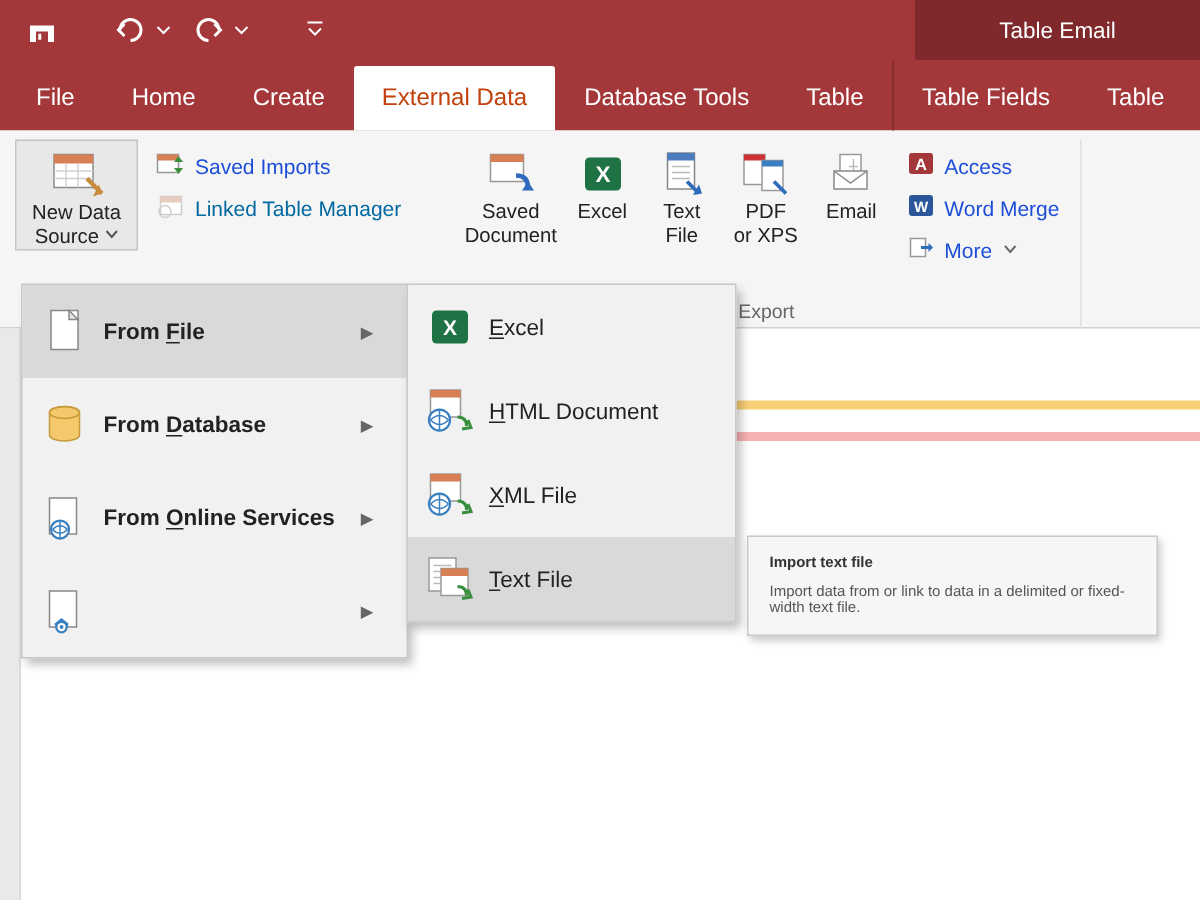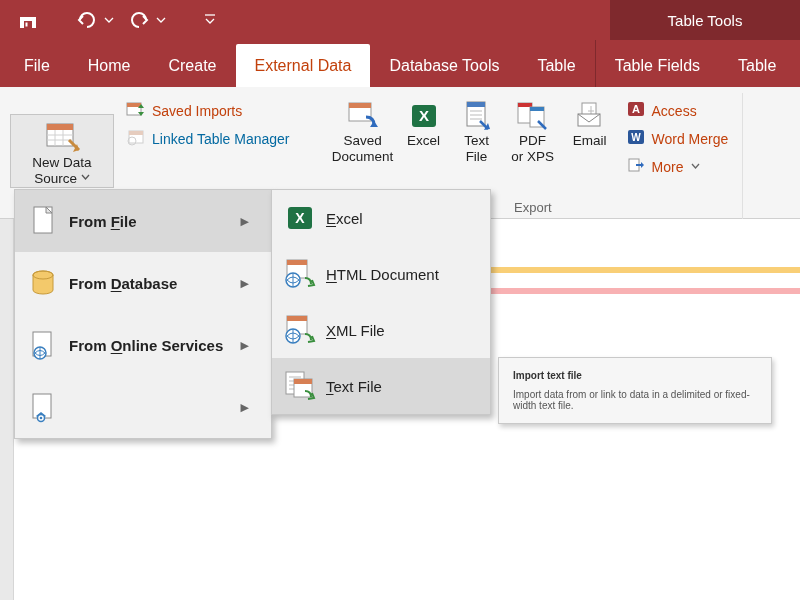--- a/index.html
+++ b/index.html
@@ -100,28 +100,28 @@
     text-align: center;
     font-size: 13.5px;
     line-height: 1.2;
     cursor: pointer;
   }
   .bigbtn .ic { height: 36px; display:flex; align-items:center; justify-content:center; }
   .bigbtn.open {
     background: #e8e8e8;
     border: 1px solid #c5c5c5;
   }
-  .bigbtn.open.nds { width: 104px; margin-top: 21px; }
+  .bigbtn.open.nds { width: 82px; }
   .smallrow {
     display: flex;
     align-items: center;
     gap: 6px;
     padding: 3px 6px;
     font-size: 14px;
-    color: #c2410c;
+    color: #1d4ed8;
     cursor: pointer;
   }
   .smallrow.disabled { color: #0369a1; cursor: default; }
   .smallcol {
     display: flex;
     flex-direction: column;
     gap: 1px;
     padding-top: 4px;
   }
   
@@ -230,21 +230,21 @@
         </svg>
     </span>
     <span class="sep"></span>
     <span>
       <svg width="12" height="14">
           <line x1="1" y1="2" x2="11" y2="2" stroke="#fff" stroke-width="1.3"></line>
           <path d="M2 6 L6 10 L10 6" fill="none" stroke="#fff" stroke-width="1.3"></path>
         </svg>
     </span>
   </div>
-  <div class="table-tools">Table Tools</div>
+  <div class="table-tools">Table Email</div>
 </div>
 
 <div class="tabs">
   <div class="tab first">File</div>
   <div class="tab">Home</div>
   <div class="tab">Create</div>
   <div class="tab active">External Data</div>
   <div class="tab">Database Tools</div>
   <div class="tab">Table</div>
   <div class="ctx-divider"></div>

